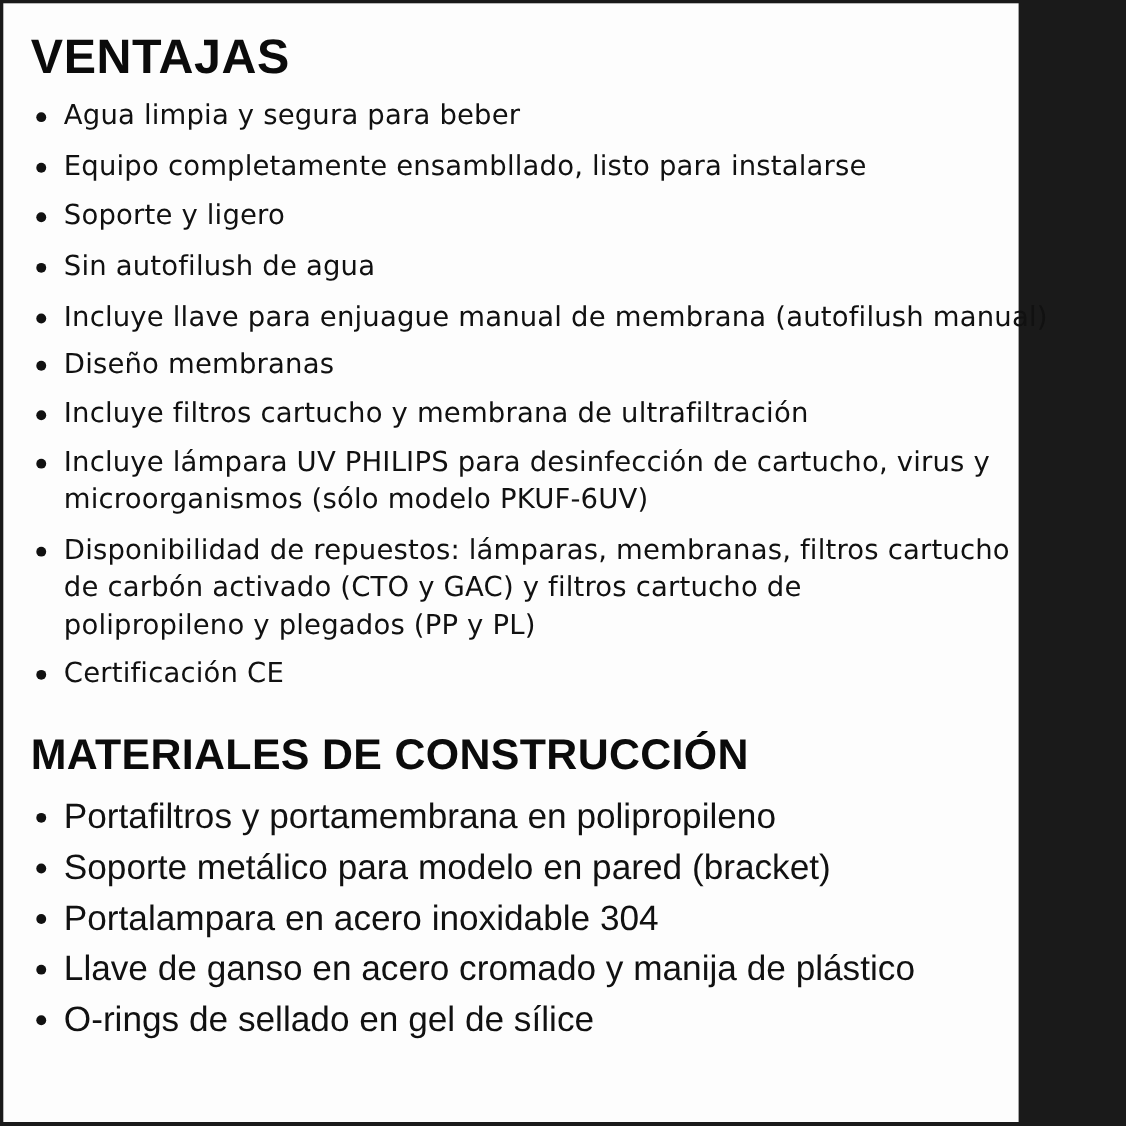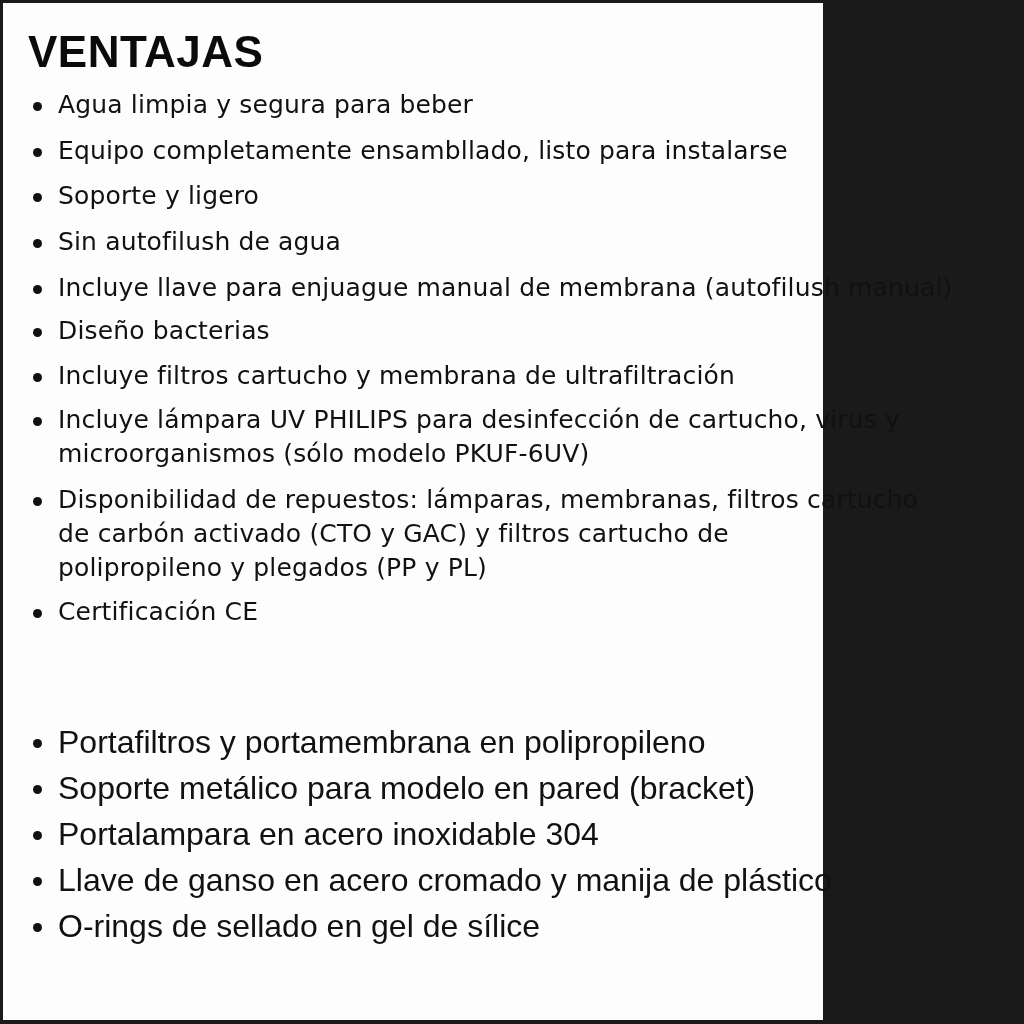--- a/index.html
+++ b/index.html
@@ -7,21 +7,21 @@
       padding: 0;
       width: 1024px;
       height: 1024px;
       background: #1a1a1a;
       overflow: hidden;
     }
     .page {
       position: absolute;
       left: 3px;
       top: 3px;
-      width: 820px;
+      width: 923px;
       height: 1017px;
       background: #fdfdfd;
       box-sizing: border-box;
     }
     .heading {
       position: absolute;
       left: 25px;
       margin: 0;
       font-family: "Liberation Sans", sans-serif;
       font-weight: bold;
@@ -90,21 +90,21 @@
     <li style="top:222px;">
       <span class="bullet" style="top:14px;"></span>
       <span class="item-text">Sin autofilush de agua</span>
     </li>
     <li style="top:268px;">
       <span class="bullet" style="top:14px;"></span>
       <span class="item-text">Incluye llave para enjuague manual de membrana (autofilush manual)</span>
     </li>
     <li style="top:311px;">
       <span class="bullet" style="top:14px;"></span>
-      <span class="item-text">Diseño bacterias</span>
+      <span class="item-text">Diseño membranas</span>
     </li>
     <li style="top:356px;">
       <span class="bullet" style="top:14px;"></span>
       <span class="item-text">Incluye filtros cartucho y membrana de ultrafiltración</span>
     </li>
     <li style="top:400px;">
       <span class="bullet" style="top:14px;"></span>
       <span class="item-text">Incluye lámpara UV PHILIPS para desinfección de cartucho, virus y
 microorganismos (sólo modelo PKUF-6UV)</span>
     </li>
@@ -113,20 +113,21 @@
       <span class="item-text">Disponibilidad de repuestos: lámparas, membranas, filtros cartucho
 de carbón activado (CTO y GAC) y filtros cartucho de
 polipropileno y plegados (PP y PL)</span>
     </li>
     <li style="top:592px;">
       <span class="bullet" style="top:14px;"></span>
       <span class="item-text">Certificación CE</span>
     </li>
   </ul>
 
+  <h2 class="heading h-materiales">MATERIALES DE CONSTRUCCIÓN</h2>
 
   <ul class="list list-materiales" style="top:0;">
     <li style="top:722px;">
       <span class="bullet" style="top:14px;"></span>
       <span class="item-text">Portafiltros y portamembrana en polipropileno</span>
     </li>
     <li style="top:768px;">
       <span class="bullet" style="top:14px;"></span>
       <span class="item-text">Soporte metálico para modelo en pared (bracket)</span>
     </li>

